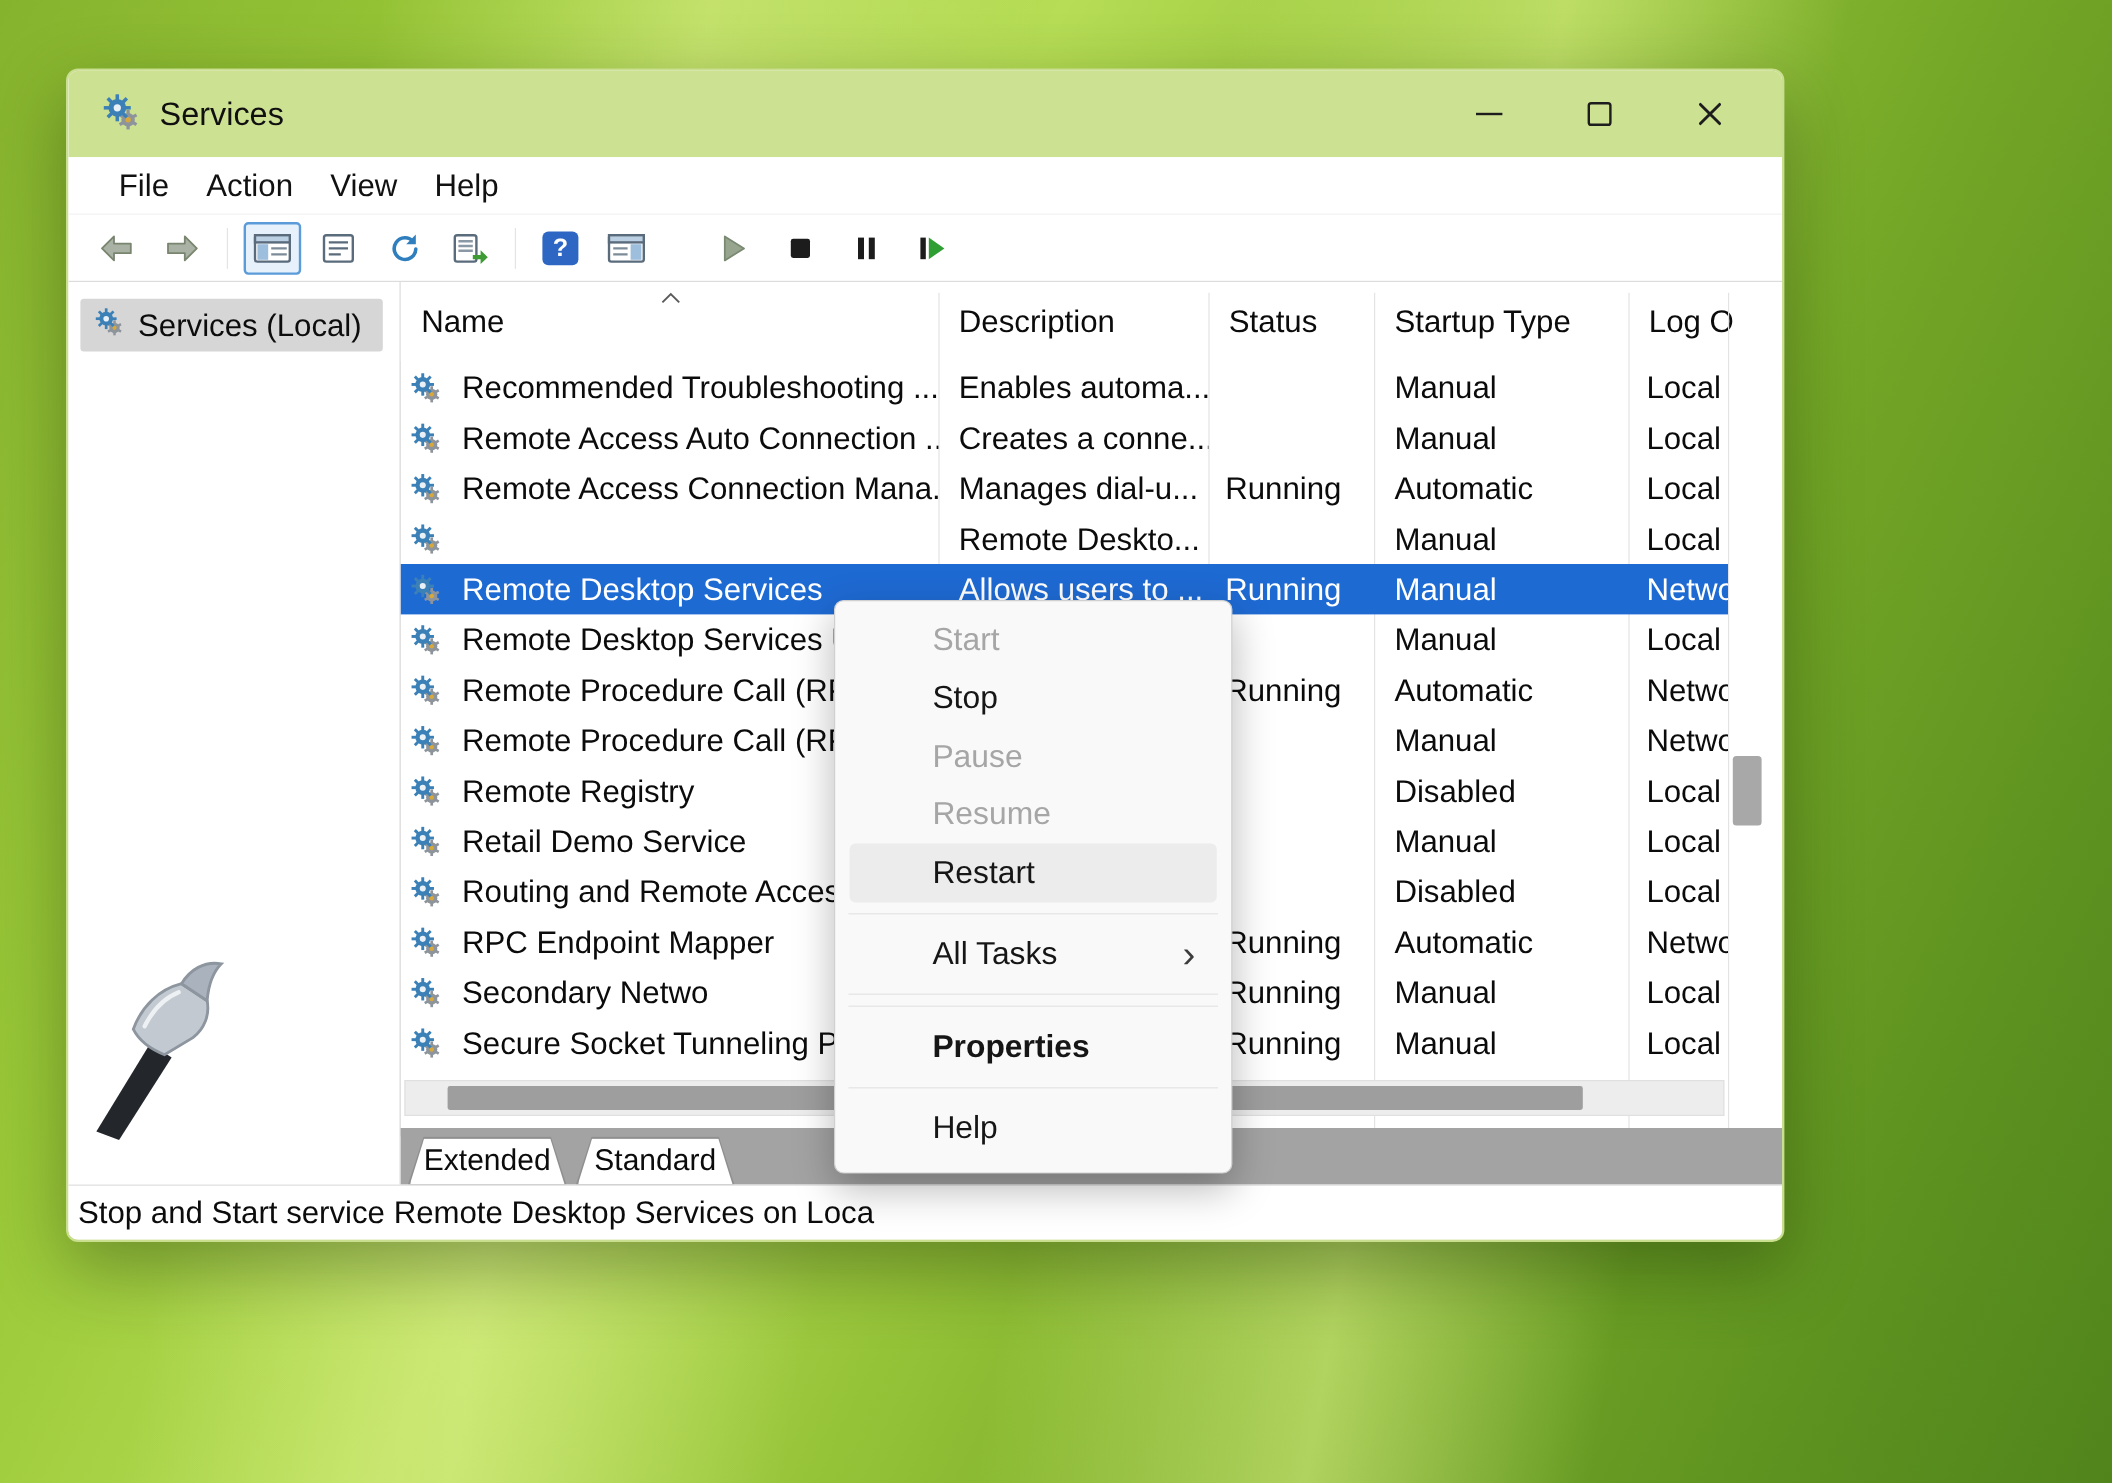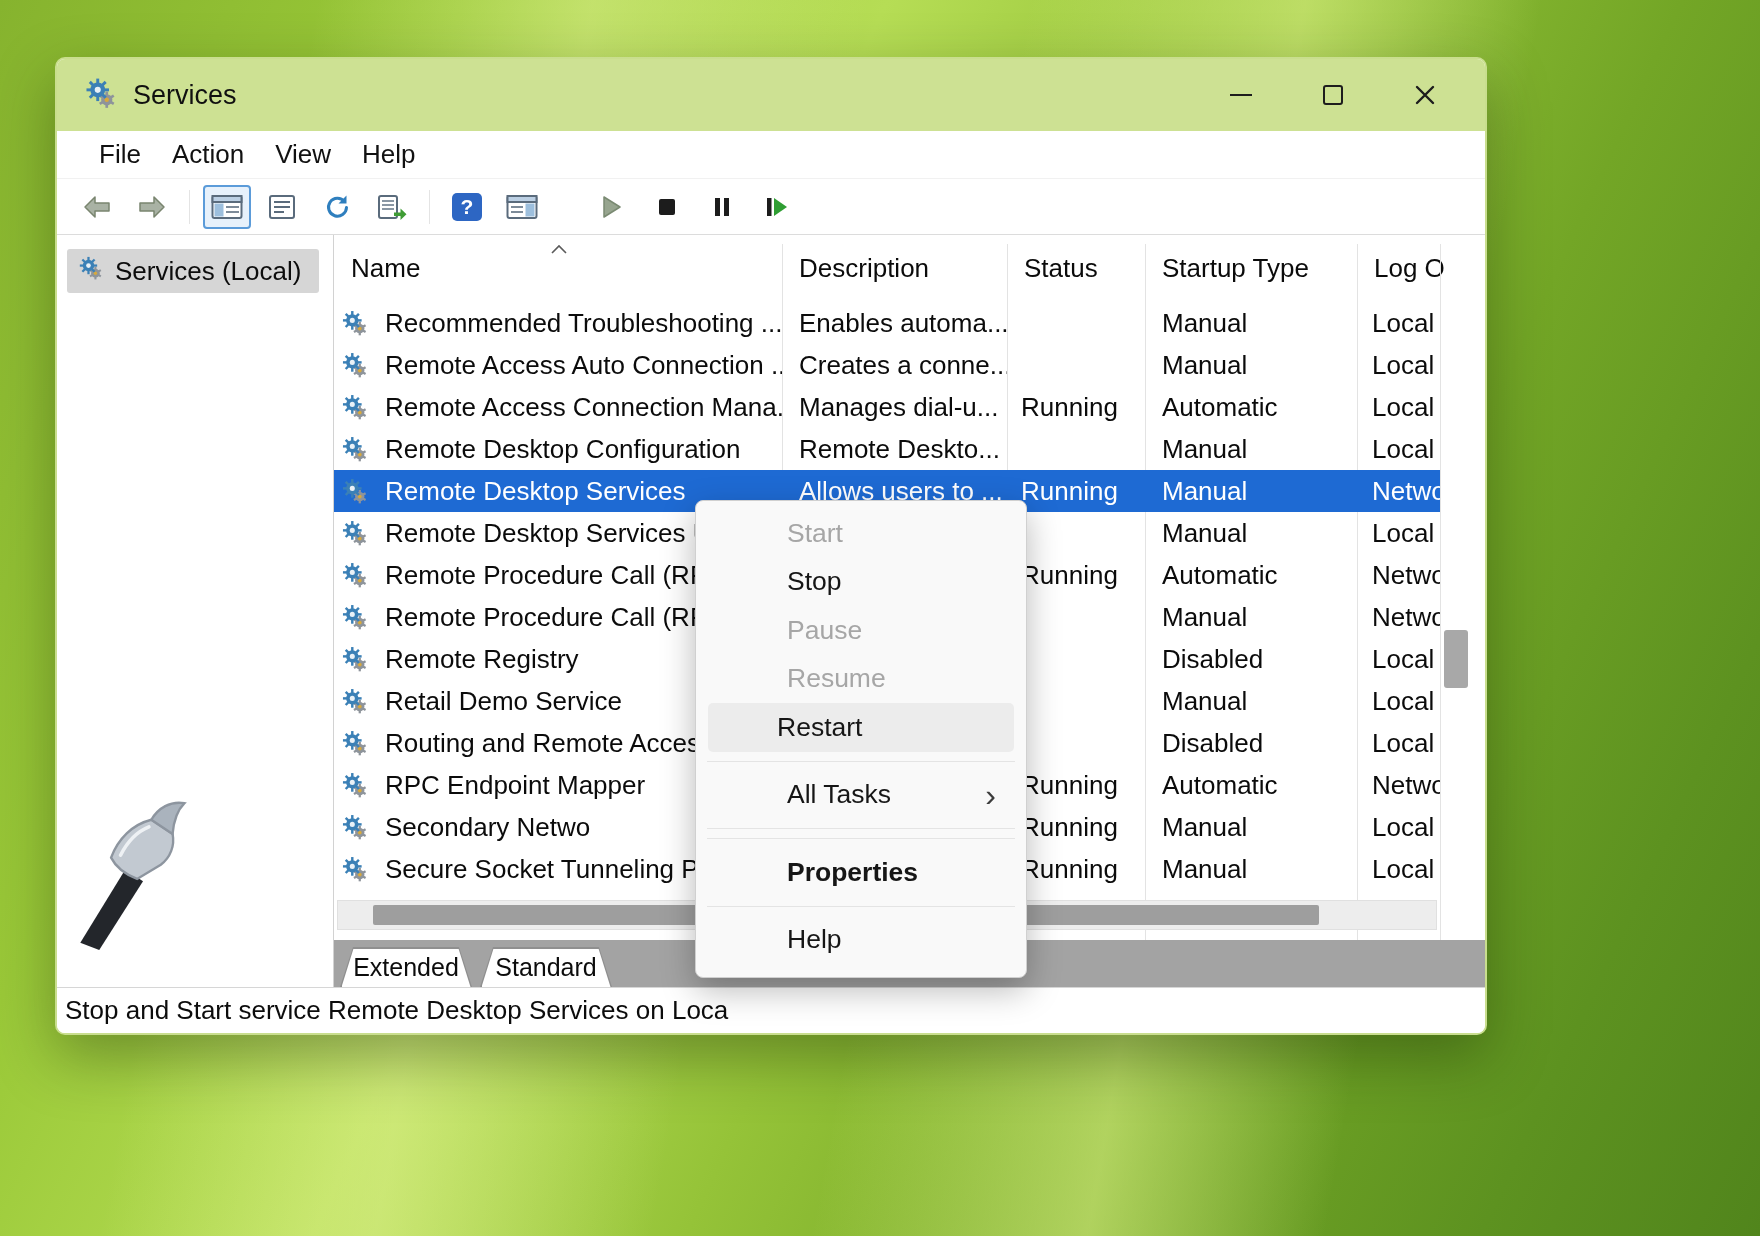--- a/index.html
+++ b/index.html
@@ -78,21 +78,21 @@
 
   .statusbar{ height:46px; border-top:1px solid #d6d6d6; display:flex; align-items:center; padding-left:8px; font-size:26px; background:#fff; flex:0 0 auto; white-space:nowrap; overflow:hidden; color:#0c0c0c; }
 
   
   .ctxmenu{
     position:absolute; left:695px; top:500px; width:332px;
     background:#f9f9f9; border:1px solid #d0d0d0; border-radius:8px;
     box-shadow:0 12px 34px rgba(0,0,0,.28);
     padding:8px 0 13px; z-index:60;
   }
-  .mi{ height:48.5px; display:flex; align-items:center; padding:0 30px 0 81px; font-size:26.5px; color:#161616;margin-left:10px; }
+  .mi{ height:48.5px; display:flex; align-items:center; padding:0 30px 0 81px; font-size:26.5px; color:#161616; }
   .mi.dis{ color:#a6a6a6; }
   .mi.hl{ margin:0 12px; padding:0 18px 0 69px; background:#ececec; border-radius:5px; }
   .mi.bold{ font-weight:700; }
   .mi .arrow{ margin-left:auto; font-size:32px; color:#3c3c3c; line-height:1; }
   .msep{ height:1px; background:#e4e4e4; margin:9px 11px; }
 </style>
 </head>
 <body>
 
 <div class="desktop">
@@ -414,21 +414,20 @@
       <rect x="11.8" y="2.2" width="2.6" height="4.6" transform="rotate(135 13.1 12.2)"></rect>
       <rect x="11.8" y="2.2" width="2.6" height="4.6" transform="rotate(180 13.1 12.2)"></rect>
       <rect x="11.8" y="2.2" width="2.6" height="4.6" transform="rotate(225 13.1 12.2)"></rect>
       <rect x="11.8" y="2.2" width="2.6" height="4.6" transform="rotate(270 13.1 12.2)"></rect>
       <rect x="11.8" y="2.2" width="2.6" height="4.6" transform="rotate(315 13.1 12.2)"></rect>
       <circle cx="13.1" cy="12.2" r="6.6"></circle>
     </g>
     <circle cx="13.1" cy="12.2" r="2.7" fill="#e9f1f7"></circle>
   </svg>
                 </span>
-      <span>Remote Desktop Configuration</span>
     </span>
     <span class="cell cdesc">Remote Deskto...</span>
     <span class="cell cstatus"></span>
     <span class="cell cstartup">Manual</span>
     <span class="cell clogon">Local S</span>
   </div>
             <div class="srow sel">
     <span class="cell cname">
       <span class="gear-slot">
                   <svg class="gear-svg" viewBox="0 0 32 30">

